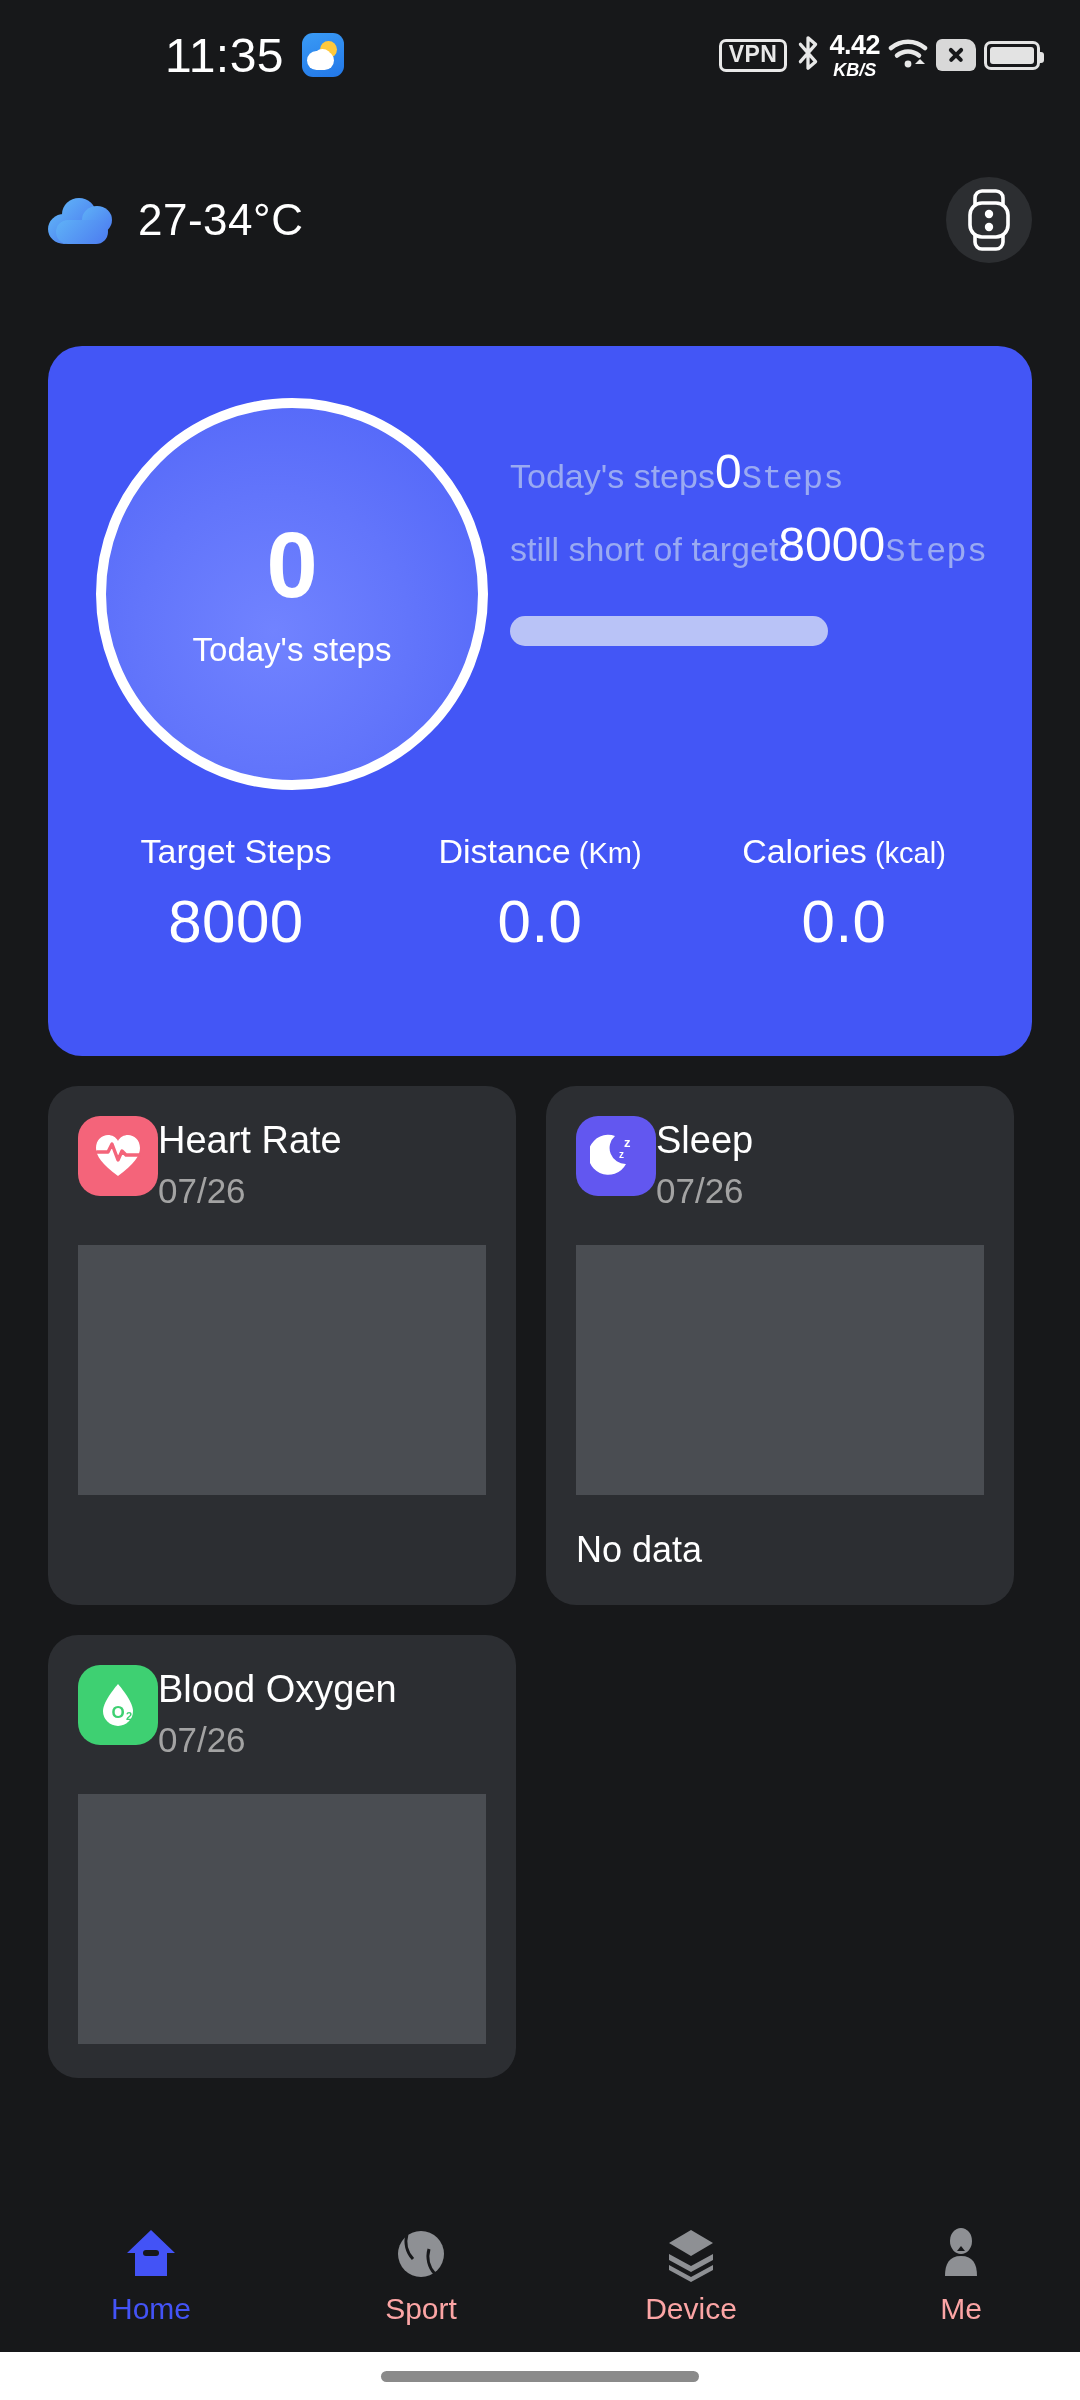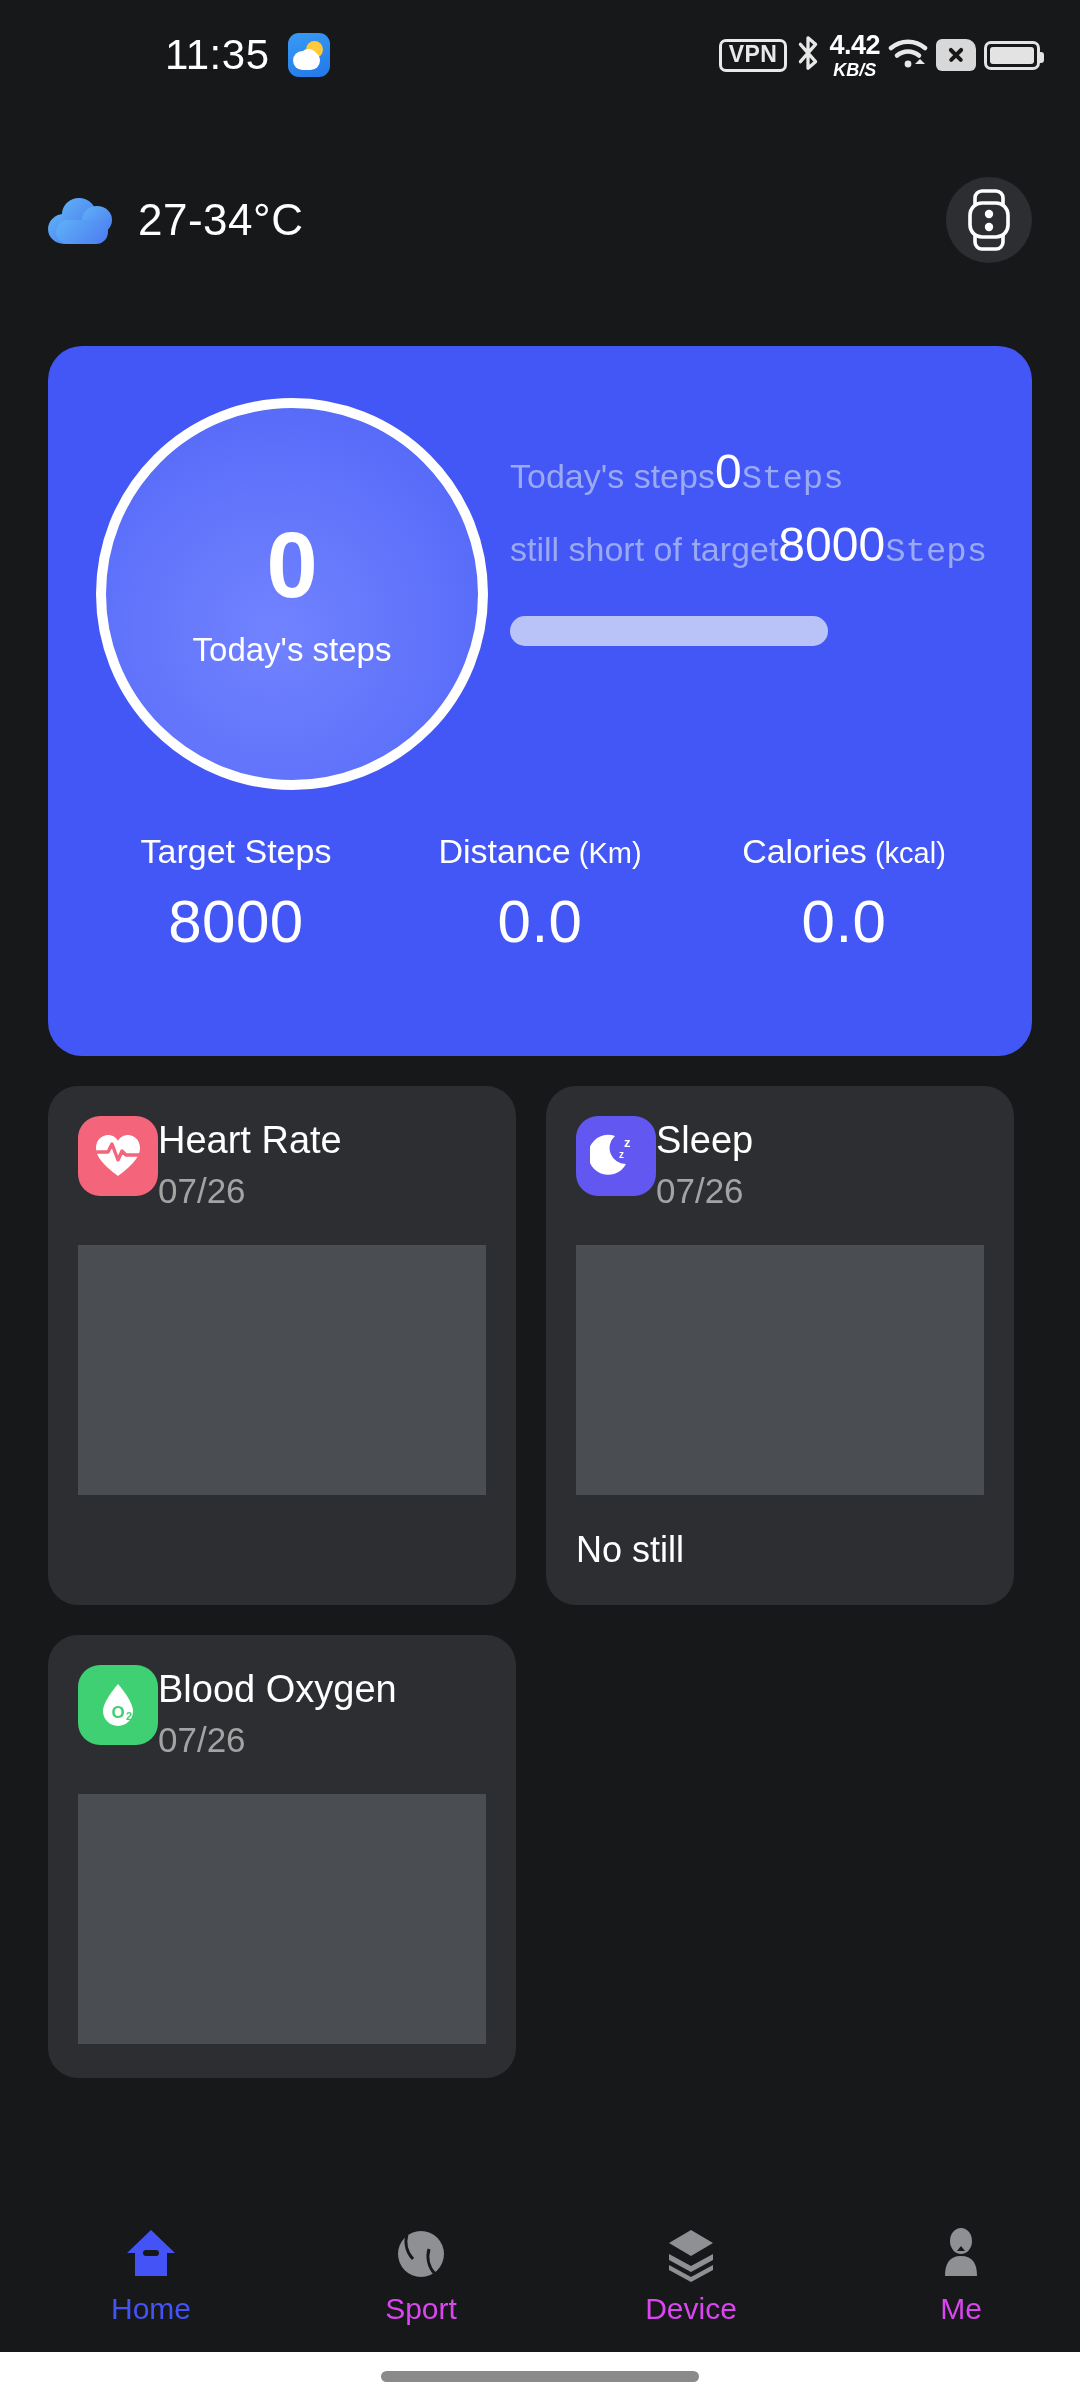--- a/index.html
+++ b/index.html
@@ -18,21 +18,21 @@
 
   
   .statusbar {
     position:absolute; top:0; left:0;
     width:1080px; height:110px;
     display:flex; align-items:center;
     padding:0 40px;
     color:#fff;
   }
   .sb-left { display:flex; align-items:center; gap:18px; margin-left:125px; }
-  .sb-time { font-size:42px; font-weight:400; letter-spacing:0.5px; }
+  .sb-time { font-size:48px; font-weight:400; letter-spacing:0.5px; }
   .weather-app-icon {
     width:42px; height:44px; border-radius:11px;
     background:linear-gradient(160deg,#3A9BF5 0%,#2277E8 100%);
     position:relative; overflow:hidden;
   }
   .weather-app-icon .wsun {
     position:absolute; right:7px; top:8px;
     width:17px; height:17px; border-radius:50%;
     background:#FFC93C;
   }
@@ -224,21 +224,21 @@
     background:#17181A;
     display:flex; align-items:center;
   }
   .nav-item {
     flex:1;
     display:flex; flex-direction:column;
     align-items:center; justify-content:center;
     gap:10px;
   }
   .nav-icon { width:56px; height:56px; display:block; }
-  .nav-label { font-size:30px; color:#d946ef; }
+  .nav-label { font-size:30px; color:#fca5a5; }
   .nav-item.active .nav-label { color:#4353F6; }
 
   .home-indicator-bar {
     position:absolute; bottom:0; left:0;
     width:1080px; height:48px;
     background:#FFFFFF;
     display:flex; align-items:center; justify-content:center;
   }
   .home-indicator {
     width:318px; height:11px; border-radius:6px; background:#8A8A8A;
@@ -363,21 +363,21 @@
             <span class="mc-icon sleep">
               <svg viewBox="0 0 52 52" width="52" height="52">
                 <path d="M36 34 A20 20 0 1 1 25 6 A16 16 0 0 0 36 34 Z" fill="#FFFFFF"></path>
                 <text x="34" y="17" font-family="Liberation Sans, sans-serif" font-size="13" font-weight="700" fill="#FFFFFF">z</text>
                 <text x="29" y="28" font-family="Liberation Sans, sans-serif" font-size="10" font-weight="700" fill="#FFFFFF">z</text>
               </svg>
             </span>
             <span class="mc-text"><span class="mc-title">Sleep</span><span class="mc-date" style="display:block">07/26</span></span>
           </div>
           <div class="mc-placeholder"></div>
-          <div class="mc-nodata">No still</div>
+          <div class="mc-nodata">No data</div>
         </div>
         <div class="mcard">
           <div class="mcard-head">
             <span class="mc-icon spo2">
               <svg viewBox="0 0 52 52" width="52" height="52">
                 <path d="M26 5 C26 5 41 22 41 32 A15 15 0 0 1 11 32 C11 22 26 5 26 5 Z" fill="#FFFFFF"></path>
                 <text x="26" y="39" text-anchor="middle" font-family="Liberation Sans, sans-serif" font-size="17" font-weight="700" fill="#3ED072">O</text>
                 <text x="37" y="41" text-anchor="middle" font-family="Liberation Sans, sans-serif" font-size="11" font-weight="700" fill="#3ED072">2</text>
               </svg>
             </span>

